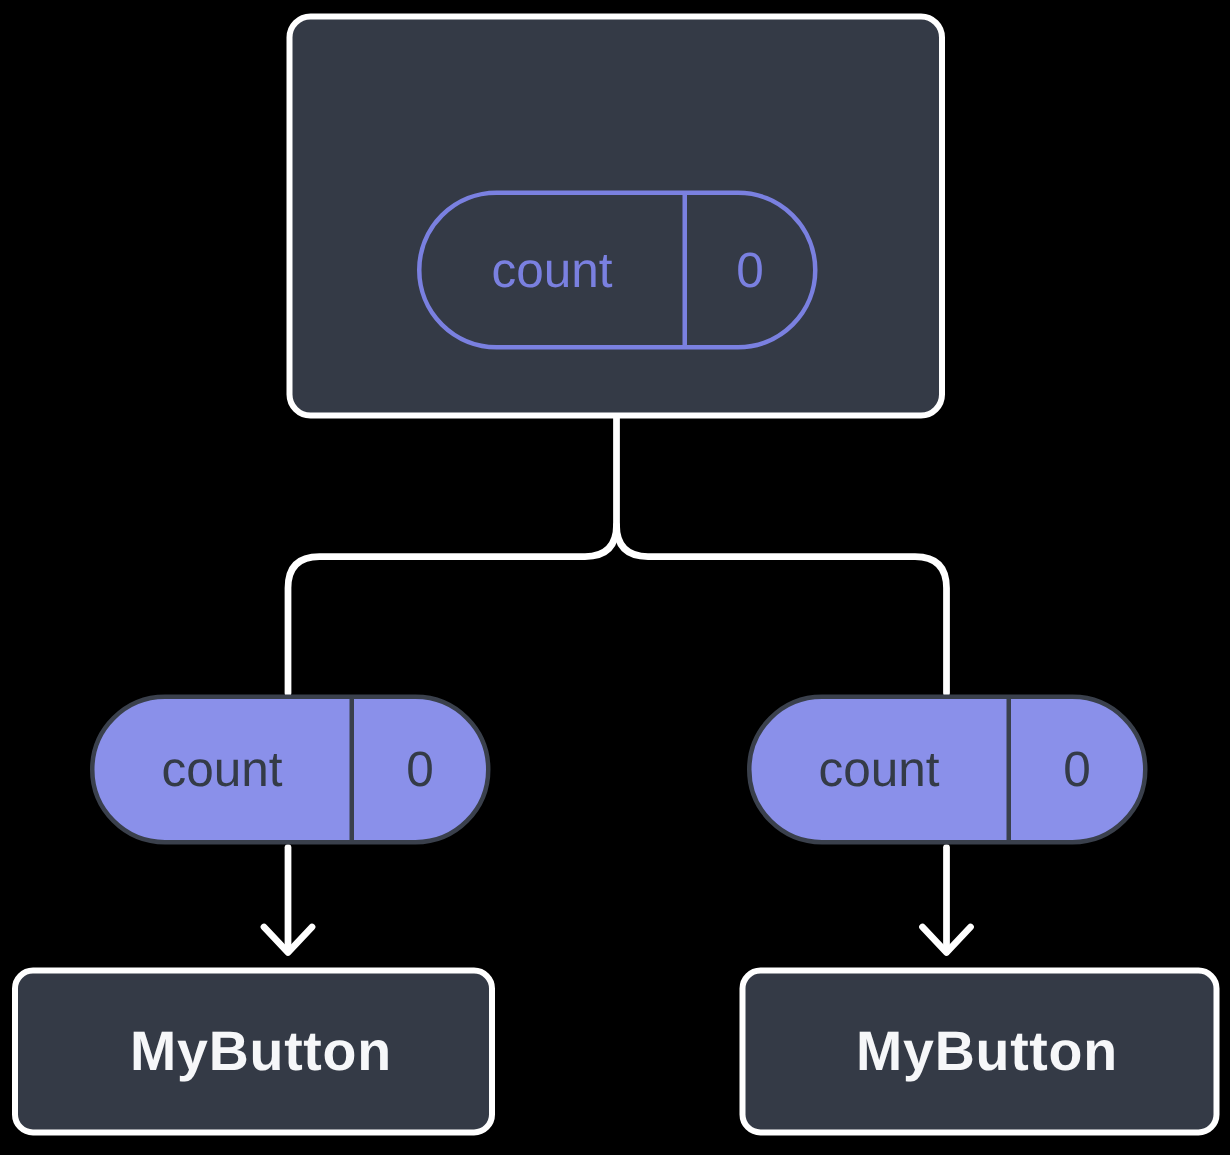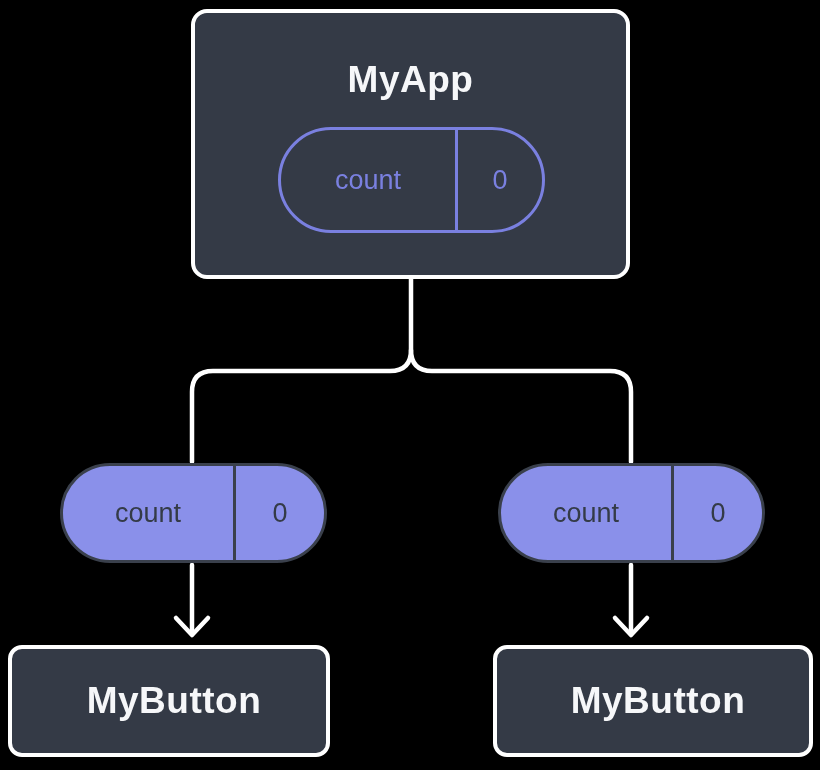--- a/index.html
+++ b/index.html
@@ -69,21 +69,21 @@
     letter-spacing: 0.5px;
     padding-left: 10px;
   }
   .leaf-left  { left: 8px;   top: 645px; }
   .leaf-right { left: 493px; top: 645px; width: 320px; }
   .pill {
     position: absolute;
     z-index: 2;
     display: flex;
     align-items: stretch;
-    font-size: 27px;
+    font-size: 33px;
   }
   .pill .pill-name, .pill .pill-value {
     display: flex;
     align-items: center;
     justify-content: center;
   }
   .outline-pill {
     left: 83px; top: 114px;
     width: 267px; height: 106px;
     border: 3px solid var(--color-state-accent);
@@ -113,21 +113,20 @@
   <svg class="connectors" viewBox="0 0 820 770" xmlns="http://www.w3.org/2000/svg">
     <path d="M411 277 L411 350 Q411 371 390 371 L213 371 Q192 371 192 392 L192 462"></path>
     <path d="M411 350 Q411 371 432 371 L610 371 Q631 371 631 392 L631 462"></path>
     <path d="M192 565 L192 631"></path>
     <path d="M176 618 L192 635 L208 618"></path>
     <path d="M631 565 L631 631"></path>
     <path d="M615 618 L631 635 L647 618"></path>
   </svg>
 
   <div class="node root-node">
-    <div class="node-title">MyApp</div>
     <div class="pill outline-pill">
       <span class="pill-name">count</span>
       <span class="pill-value">0</span>
     </div>
   </div>
 
   <div class="pill filled-pill pill-left">
     <span class="pill-name">count</span>
     <span class="pill-value">0</span>
   </div>

